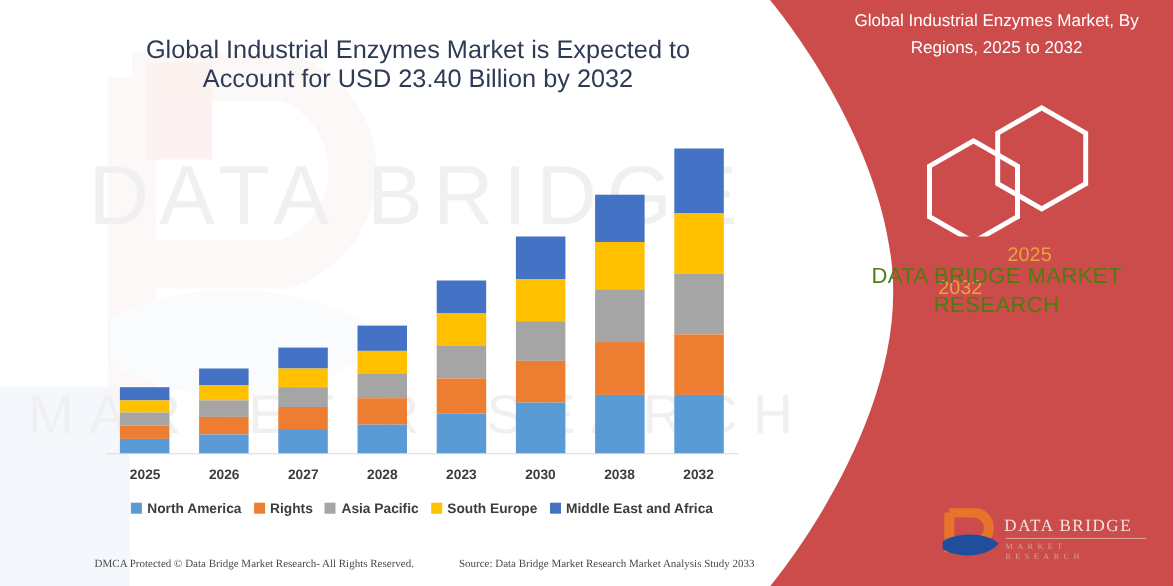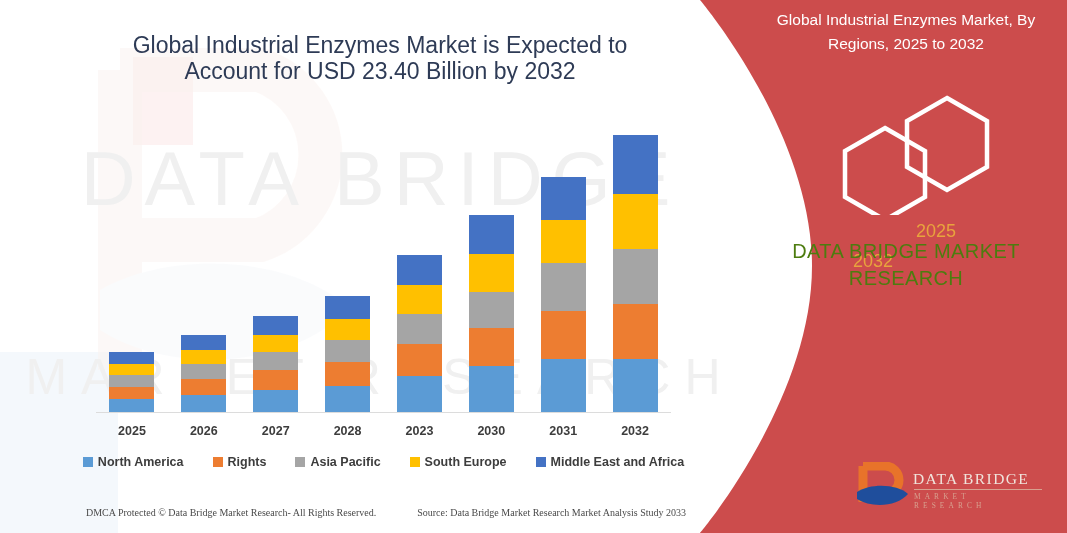--- a/index.html
+++ b/index.html
@@ -40,21 +40,21 @@
   .axis-line{position:absolute;left:96px;top:412px;width:575px;height:1px;background:#dcdcdc;}
 
   .bars{position:absolute;left:96px;top:110px;width:575px;height:302px;display:flex;align-items:flex-end;}
   .bar-col{flex:1;display:flex;flex-direction:column;justify-content:flex-end;align-items:center;height:100%;}
   .bar{width:45px;display:flex;flex-direction:column-reverse;}
   .seg{width:100%;}
 
   .xlabels{position:absolute;left:96px;top:424px;width:575px;display:flex;}
   .xlab{flex:1;text-align:center;font-size:12.5px;font-weight:bold;color:#3d3d3d;}
 
-  .legend{position:absolute;left:96px;top:455px;width:575px;display:flex;justify-content:center;align-items:center;gap:29px;}
+  .legend{position:absolute;left:96px;top:455px;width:575px;display:flex;justify-content:center;align-items:center;gap:11px;}
   .leg-item{display:flex;align-items:center;gap:5px;}
   .leg-sw{width:10px;height:10px;display:block;}
   .leg-tx{font-size:12.5px;font-weight:bold;color:#3d3d3d;white-space:nowrap;}
 
   .footer{position:absolute;left:86px;top:507px;width:600px;display:flex;justify-content:space-between;}
   .footer span{font-family:"Liberation Serif",serif;font-size:10px;color:#4a4a4a;}
 
   
   .right-panel{
     position:absolute;left:0;top:0;width:1067px;height:533px;
@@ -176,21 +176,21 @@
           </div>
         </div>
       </div>
     <div class="xlabels" id="xlabels">
         <div class="xlab">2025</div>
         <div class="xlab">2026</div>
         <div class="xlab">2027</div>
         <div class="xlab">2028</div>
         <div class="xlab">2023</div>
         <div class="xlab">2030</div>
-        <div class="xlab">2031</div>
+        <div class="xlab">2038</div>
         <div class="xlab">2032</div>
       </div>
     <div class="legend" id="legend">
         <div class="leg-item">
           <span class="leg-sw" style="background: rgb(91, 155, 213);"></span>
           <span class="leg-tx">North America</span>
         </div>
         <div class="leg-item">
           <span class="leg-sw" style="background: rgb(237, 125, 49);"></span>
           <span class="leg-tx">Rights</span>

